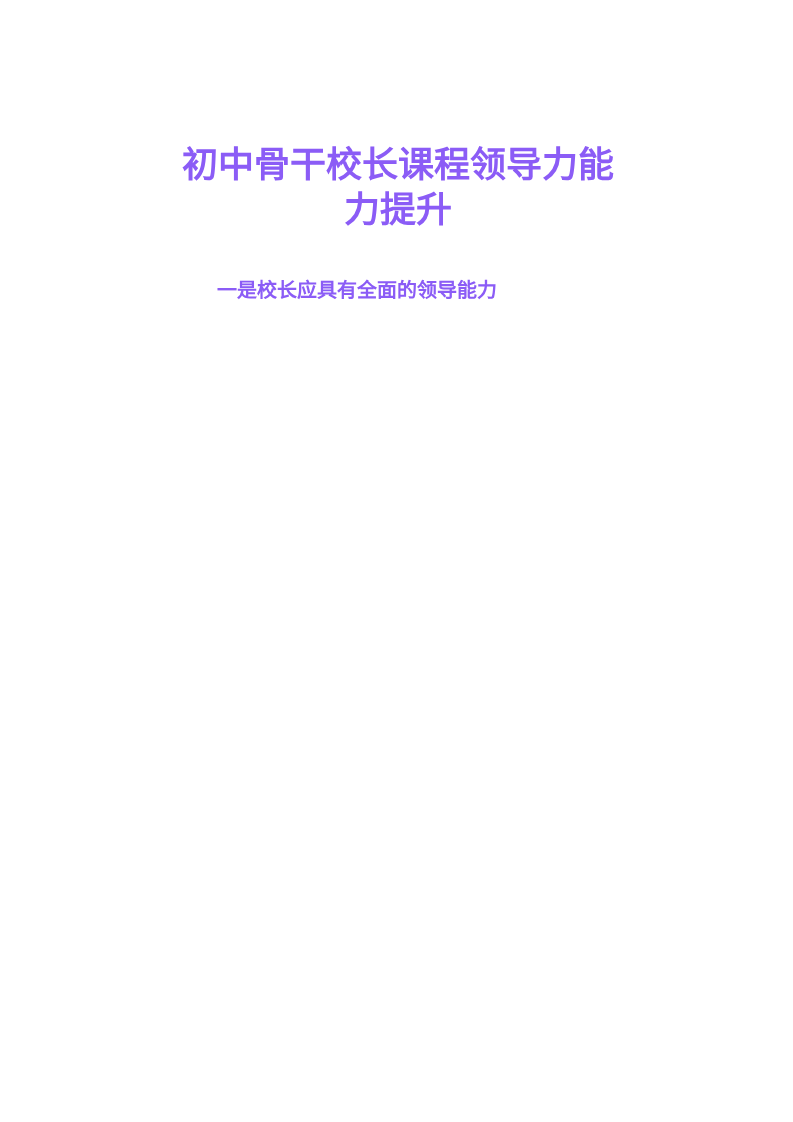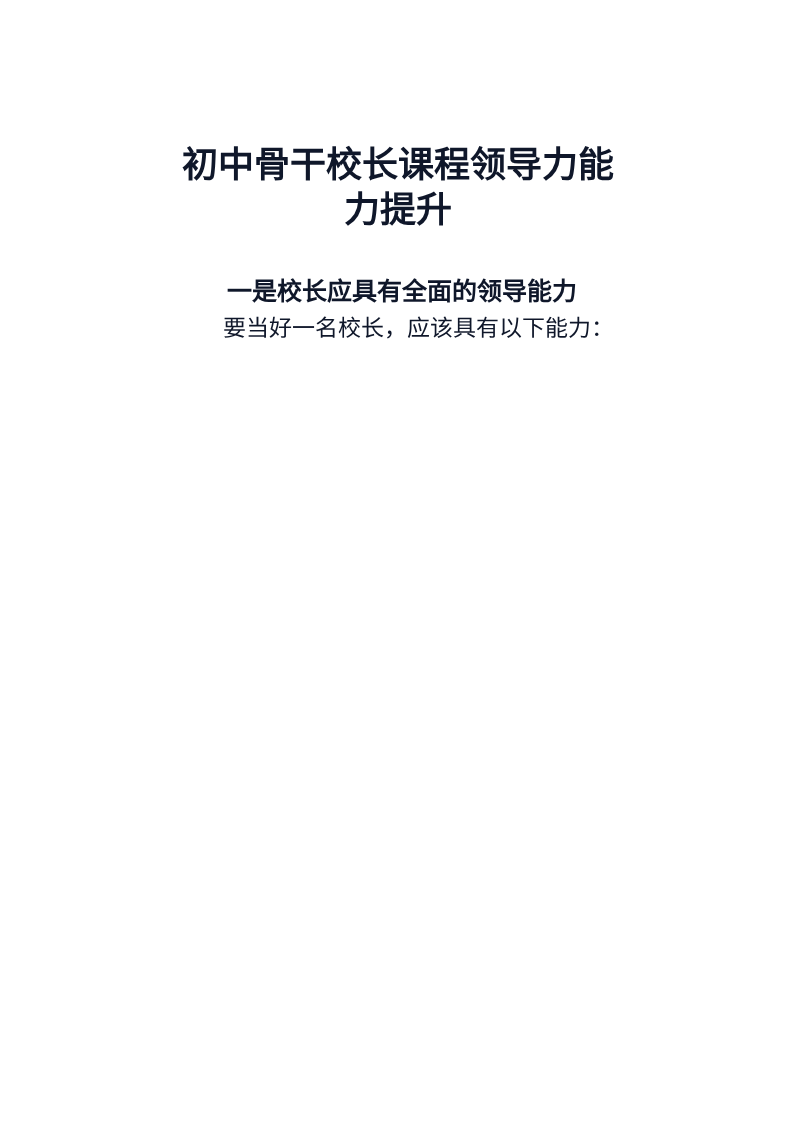--- a/index.html
+++ b/index.html
@@ -6,21 +6,21 @@
     margin: 0;
     padding: 0;
     background: #ffffff;
   }
   .page {
     position: relative;
     width: 637px;
     height: 1122px;
     margin: 0 auto;
     background: #ffffff;
-    color: #0f172a;
+    color: #8b5cf6;
     box-sizing: border-box;
     padding: 143px 96px 0 99px;
     overflow: hidden;
     font-family: "Liberation Serif", "DejaVu Serif", serif;
   }
   .doc-title {
     text-align: center;
     font-size: 36px;
     line-height: 45px;
     font-weight: bold;
@@ -32,30 +32,29 @@
     line-height: 36.7px;
     text-align: justify;
   }
   .doc-content p {
     margin: 0;
     padding: 0;
     text-indent: 2em;
   }
   .doc-content p.heading {
     font-weight: bold;
-    font-family: Liberation Serif, serif;
-    font-size: 25px;
+    font-family: Liberation Mono, monospace;
+    font-size: 20px;
     margin-top: 36px;
   }
 </style>
 </head>
 <body>
 
 <div class="page">
   <div class="doc-title">
     <div>初中骨干校长课程领导力能力提升</div>
   </div>
 
   <div class="doc-content">
     <p class="heading">一是校长应具有全面的领导能力</p>
-    <p>要当好一名校长，应该具有以下能力：</p>
   </div>
 </div>
 
 </body></html>

